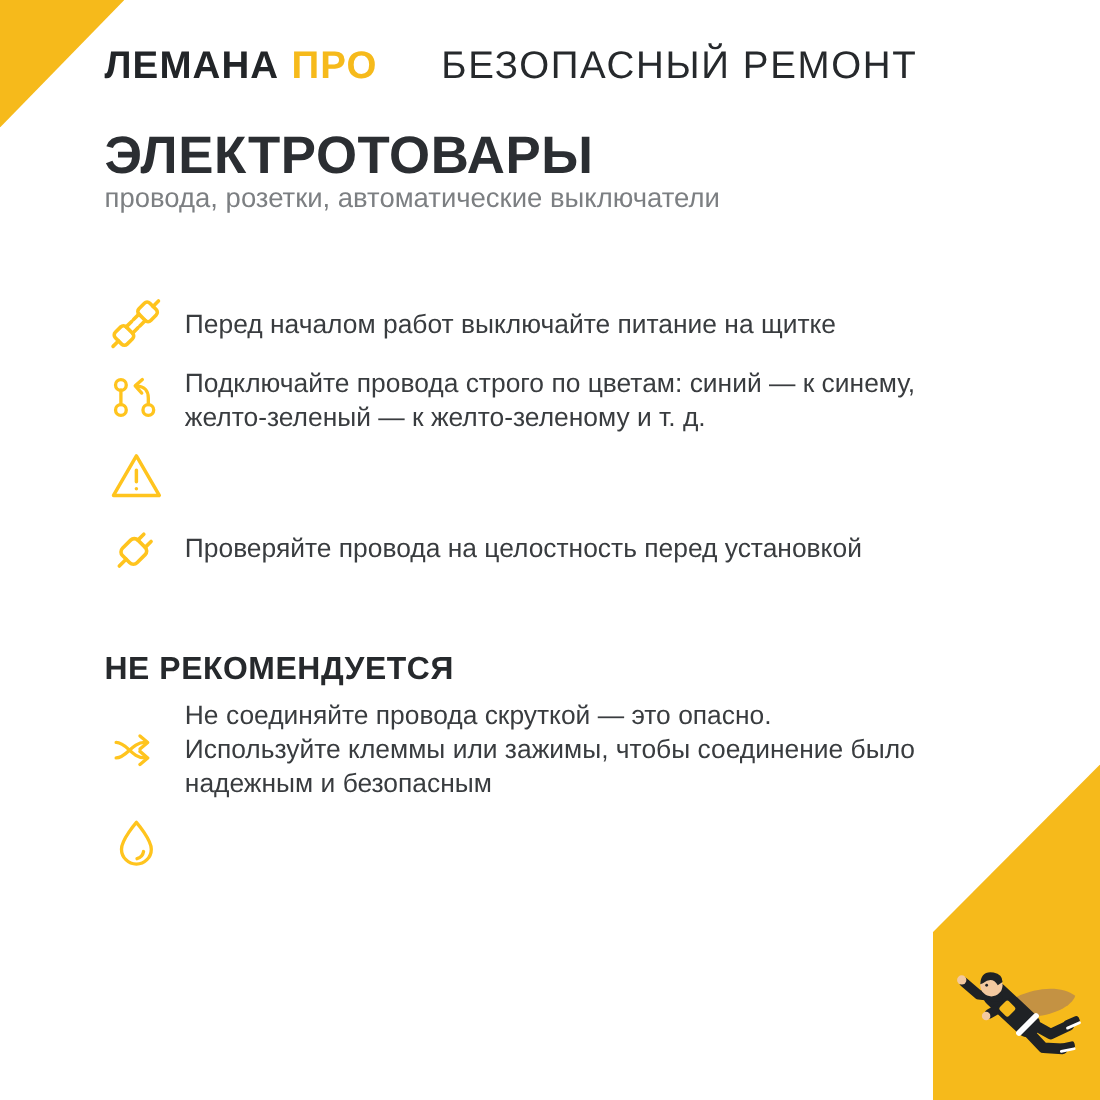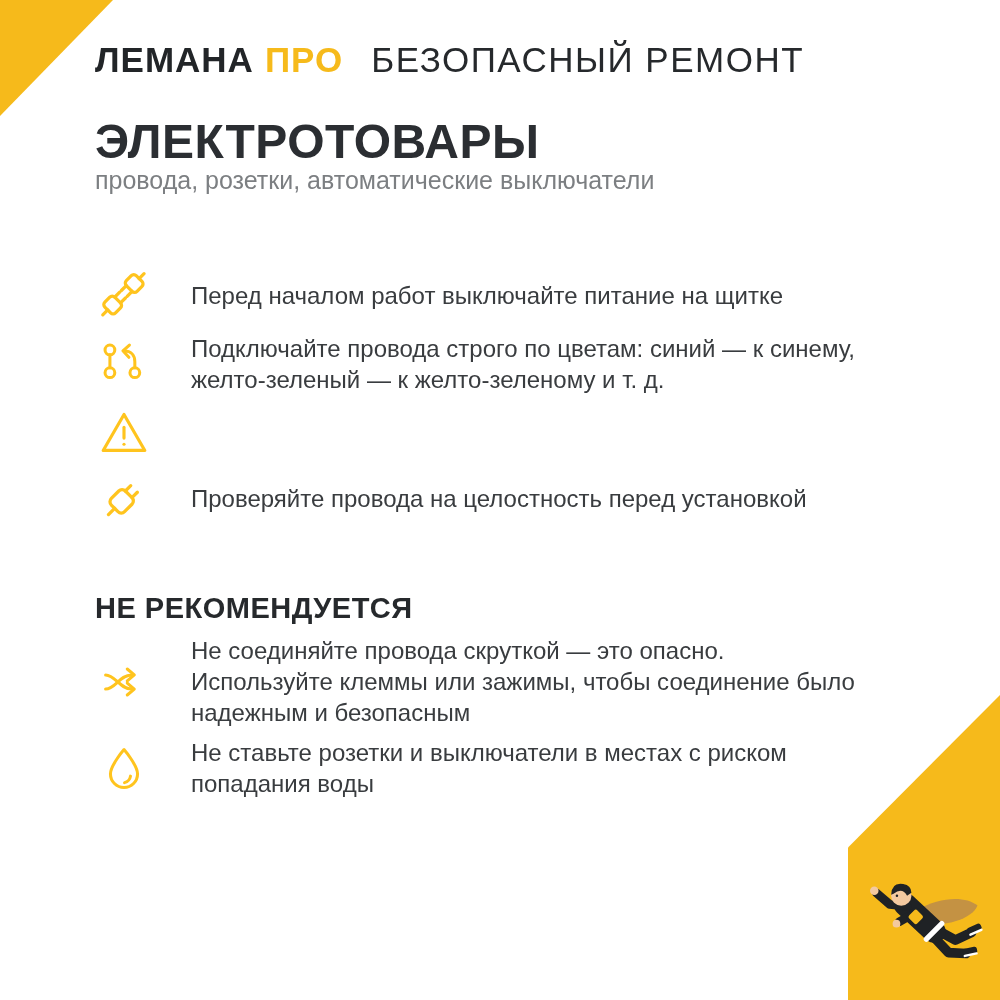--- a/index.html
+++ b/index.html
@@ -15,35 +15,35 @@
     background:#f6ba1b;
     clip-path:polygon(0 0,100% 0,0 100%);
   }
   .corner-br{
     position:absolute;left:848px;top:695px;width:152px;height:305px;
     background:#f6ba1b;
     clip-path:polygon(100% 0,0 50%,0 100%,100% 100%);
   }
   .mascot{position:absolute;left:7px;top:165px;width:135px;height:135px;}
   
-  .header{position:absolute;left:95px;top:40px;display:flex;align-items:baseline;gap:28px;white-space:nowrap;}
+  .header{position:absolute;left:95px;top:40px;display:flex;align-items:baseline;gap:58px;white-space:nowrap;}
   .logo{font-size:35px;font-weight:900;letter-spacing:1px;color:#222528;}
   .logo .accent{color:#f6ba1b;margin-left:11px;}
   .header-title{margin:0;font-size:35px;font-weight:400;letter-spacing:1.5px;color:#26292c;}
   
   .page-title{position:absolute;left:95px;top:114px;margin:0;font-size:48px;font-weight:900;letter-spacing:0.5px;color:#2b2e32;}
   .page-subtitle{position:absolute;left:95px;top:166px;margin:0;font-size:25px;font-weight:400;color:#7c7f82;}
   
   .section{position:absolute;left:95px;width:830px;}
   .section-recommended{top:241px;}
   .section-not-recommended{top:592px;}
   .section-heading{margin:0;font-size:29px;font-weight:800;letter-spacing:0.5px;color:#26292c;}
   .section-recommended .items{margin-top:26px;}
   .section-not-recommended .items{margin-top:10px;}
-  .item{display:flex;align-items:center;gap:39px;margin-bottom:9px;min-height:57px;}
+  .item{display:flex;align-items:center;gap:16px;margin-bottom:9px;min-height:57px;}
   .item-icon{flex:0 0 57px;width:57px;height:57px;display:flex;align-items:center;justify-content:center;}
   .item-icon svg{display:block;}
   .item-text{
     margin:0;font-size:24px;line-height:31px;color:#393c3f;
     white-space:pre-line;max-width:745px;
   }
 </style>
 </head>
 <body>
 
@@ -154,22 +154,20 @@
 
     <div class="item">
       <span class="item-icon">
         <svg width="52" height="52" viewBox="0 0 48 48">
           <g fill="none" stroke="#ffc41e" stroke-width="2.8" stroke-linecap="round" stroke-linejoin="round">
             <path d="M24,7 C24,7 11.5,21.5 11.5,29.5 C11.5,36.4 17.1,42 24,42 C30.9,42 36.5,36.4 36.5,29.5 C36.5,21.5 24,7 24,7 Z"></path>
             <path d="M30,31.5 C29.5,34.5 27.3,36.8 24.5,37.5"></path>
           </g>
         </svg>
       </span>
-      <p class="item-text">Не ставьте розетки и выключатели в местах с риском
-попадания воды</p>
     </div>
 
   </div>
 </section>
 
 <div class="corner-br">
   <svg class="mascot" viewBox="0 0 140 140">
 
     <path d="M64,52 C88,38 114,37 127,47 C124,58 100,69 77,66 Z" fill="#c49243"></path>
 

